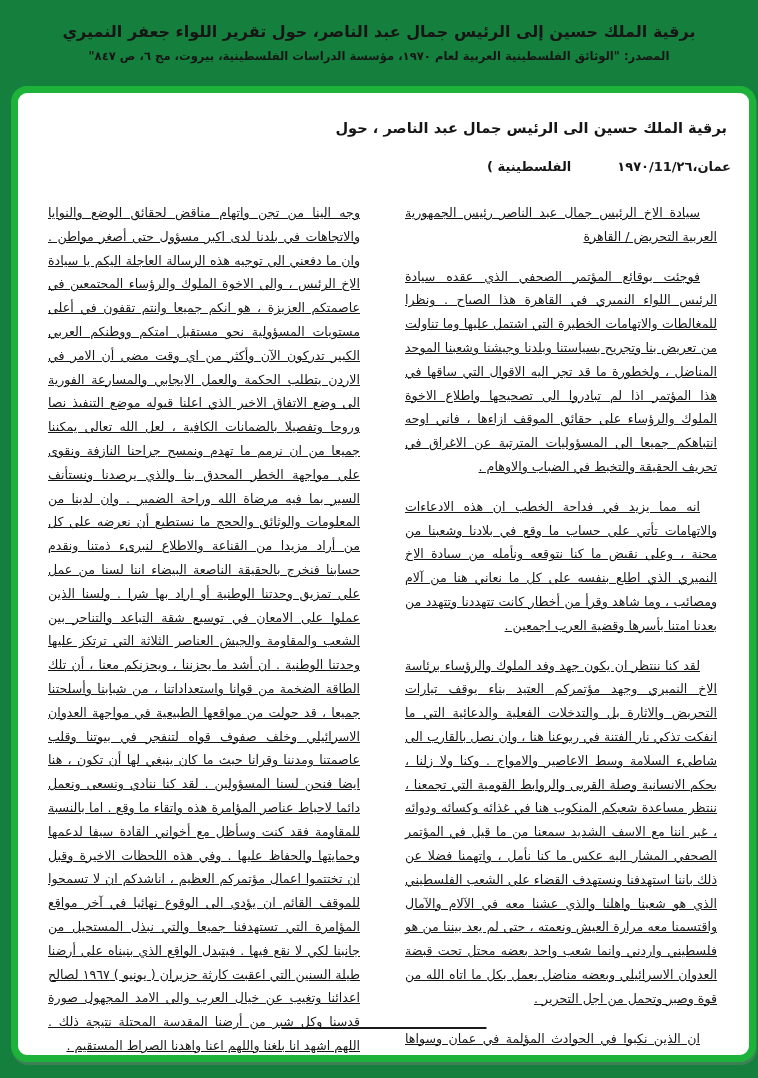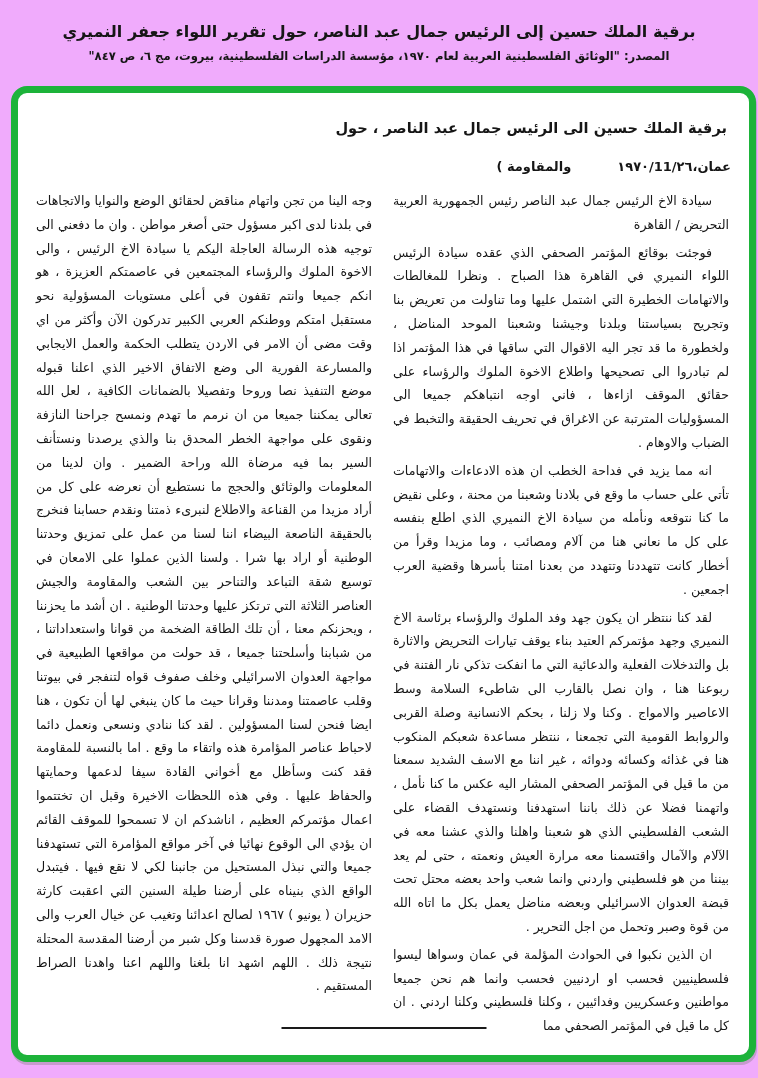--- a/index.html
+++ b/index.html
@@ -1,18 +1,18 @@
 <!DOCTYPE html>
 <html lang="ar"><head>
 <meta charset="utf-8">
 <style>
   html,body { margin:0; padding:0; background:#ffffff; }
   .page {
     position:relative; width:758px; height:1078px; overflow:hidden;
-    background:#f0abfc; color:#161616;
+    background:#15803d; color:#161616;
     font-family:"DejaVu Sans", sans-serif;
   }
   
   .hdr { position:absolute; top:22px; left:0; right:0; text-align:center; direction:rtl; }
   .hdr-title { font-size:16px; font-weight:bold; letter-spacing:0; }
   .hdr-src   { font-size:11.6px; font-weight:bold; margin-top:8px; }
 
   
   .frame {
     position:absolute; left:11px; top:86px; width:745px; height:976px;
@@ -33,21 +33,21 @@
   }
   .archive { text-align:center; }
   .archive span { display:block; }
 
   .cols {
     direction:rtl; display:flex; gap:13px; margin-top:8px;
     text-align:justify; text-justify:inter-word;
     font-size:12.6px; line-height:23.8px;
   }
   .col { flex:1 1 0; min-width:0; }
-  .col p { margin:4px; text-indent:17px; }
+  .col p { margin:16px; text-indent:17px;text-decoration:underline; }
   .col-left p { text-indent:0; }
 
   .end-rule {
     position:absolute; left:50%; bottom:26px; transform:translateX(-50%);
     width:205px; border-top:2px solid #1a1a1a;
   }
 </style>
 </head>
 <body>
 
@@ -60,29 +60,29 @@
 
   <div class="frame">
 
     <div class="doc-title">
       <div>برقية الملك حسين الى الرئيس جمال عبد الناصر ، حول</div>
     </div>
 
     <div class="date-row">
       <span>عمان،١٩٧٠/11/٢٦</span>
       <span class="archive">
-        <span>والمقاومة )</span>
+        <span>الفلسطينية )</span>
       </span>
     </div>
 
     <div class="cols">
       <div class="col col-right">
         <p>سيادة الاخ الرئيس جمال عبد الناصر رئيس الجمهورية العربية التحريض / القاهرة</p>
         <p>فوجئت بوقائع المؤتمر الصحفي الذي عقده سيادة الرئيس اللواء النميري في القاهرة هذا الصباح . ونظرا للمغالطات والاتهامات الخطيرة التي اشتمل عليها وما تناولت من تعريض بنا وتجريح بسياستنا وبلدنا وجيشنا وشعبنا الموحد المناضل ، ولخطورة ما قد تجر اليه الاقوال التي ساقها في هذا المؤتمر اذا لم تبادروا الى تصحيحها واطلاع الاخوة الملوك والرؤساء على حقائق الموقف ازاءها ، فاني اوجه انتباهكم جميعا الى المسؤوليات المترتبة عن الاغراق في تحريف الحقيقة والتخبط في الضباب والاوهام .</p>
-        <p>انه مما يزيد في فداحة الخطب ان هذه الادعاءات والاتهامات تأتي على حساب ما وقع في بلادنا وشعبنا من محنة ، وعلى نقيض ما كنا نتوقعه ونأمله من سيادة الاخ النميري الذي اطلع بنفسه على كل ما نعاني هنا من آلام ومصائب ، وما مزيدا وقرأ من أخطار كانت تتهددنا وتتهدد من بعدنا امتنا بأسرها وقضية العرب اجمعين .</p>
+        <p>انه مما يزيد في فداحة الخطب ان هذه الادعاءات والاتهامات تأتي على حساب ما وقع في بلادنا وشعبنا من محنة ، وعلى نقيض ما كنا نتوقعه ونأمله من سيادة الاخ النميري الذي اطلع بنفسه على كل ما نعاني هنا من آلام ومصائب ، وما شاهد وقرأ من أخطار كانت تتهددنا وتتهدد من بعدنا امتنا بأسرها وقضية العرب اجمعين .</p>
         <p>لقد كنا ننتظر ان يكون جهد وفد الملوك والرؤساء برئاسة الاخ النميري وجهد مؤتمركم العتيد بناء يوقف تيارات التحريض والاثارة بل والتدخلات الفعلية والدعائية التي ما انفكت تذكي نار الفتنة في ربوعنا هنا ، وان نصل بالقارب الى شاطىء السلامة وسط الاعاصير والامواج . وكنا ولا زلنا ، بحكم الانسانية وصلة القربى والروابط القومية التي تجمعنا ، ننتظر مساعدة شعبكم المنكوب هنا في غذائه وكسائه ودوائه ، غير اننا مع الاسف الشديد سمعنا من ما قيل في المؤتمر الصحفي المشار اليه عكس ما كنا نأمل ، واتهمنا فضلا عن ذلك باننا استهدفنا ونستهدف القضاء على الشعب الفلسطيني الذي هو شعبنا واهلنا والذي عشنا معه في الآلام والآمال واقتسمنا معه مرارة العيش ونعمته ، حتى لم يعد بيننا من هو فلسطيني واردني وانما شعب واحد بعضه محتل تحت قبضة العدوان الاسرائيلي وبعضه مناضل يعمل بكل ما اتاه الله من قوة وصبر وتحمل من اجل التحرير .</p>
         <p>ان الذين نكبوا في الحوادث المؤلمة في عمان وسواها ليسوا فلسطينيين فحسب او اردنيين فحسب وانما هم نحن جميعا مواطنين وعسكريين وفدائيين ، وكلنا فلسطيني وكلنا اردني . ان كل ما قيل في المؤتمر الصحفي مما</p>
       </div>
       <div class="col col-left">
         <p>وجه الينا من تجن واتهام مناقض لحقائق الوضع والنوايا والاتجاهات في بلدنا لدى اكبر مسؤول حتى أصغر مواطن . وان ما دفعني الى توجيه هذه الرسالة العاجلة اليكم يا سيادة الاخ الرئيس ، والى الاخوة الملوك والرؤساء المجتمعين في عاصمتكم العزيزة ، هو انكم جميعا وانتم تقفون في أعلى مستويات المسؤولية نحو مستقبل امتكم ووطنكم العربي الكبير تدركون الآن وأكثر من اي وقت مضى أن الامر في الاردن يتطلب الحكمة والعمل الايجابي والمسارعة الفورية الى وضع الاتفاق الاخير الذي اعلنا قبوله موضع التنفيذ نصا وروحا وتفصيلا بالضمانات الكافية ، لعل الله تعالى يمكننا جميعا من ان نرمم ما تهدم ونمسح جراحنا النازفة ونقوى على مواجهة الخطر المحدق بنا والذي يرصدنا ونستأنف السير بما فيه مرضاة الله وراحة الضمير . وان لدينا من المعلومات والوثائق والحجج ما نستطيع أن نعرضه على كل من أراد مزيدا من القناعة والاطلاع لنبرىء ذمتنا ونقدم حسابنا فنخرج بالحقيقة الناصعة البيضاء اننا لسنا من عمل على تمزيق وحدتنا الوطنية أو اراد بها شرا . ولسنا الذين عملوا على الامعان في توسيع شقة التباعد والتناحر بين الشعب والمقاومة والجيش العناصر الثلاثة التي ترتكز عليها وحدتنا الوطنية . ان أشد ما يحزننا ، ويحزنكم معنا ، أن تلك الطاقة الضخمة من قوانا واستعداداتنا ، من شبابنا وأسلحتنا جميعا ، قد حولت من مواقعها الطبيعية في مواجهة العدوان الاسرائيلي وخلف صفوف قواه لتنفجر في بيوتنا وقلب عاصمتنا ومدننا وقرانا حيث ما كان ينبغي لها أن تكون ، هنا ايضا فنحن لسنا المسؤولين . لقد كنا ننادي ونسعى ونعمل دائما لاحباط عناصر المؤامرة هذه واتقاء ما وقع . اما بالنسبة للمقاومة فقد كنت وسأظل مع أخواني القادة سيفا لدعمها وحمايتها والحفاظ عليها . وفي هذه اللحظات الاخيرة وقبل ان تختتموا اعمال مؤتمركم العظيم ، اناشدكم ان لا تسمحوا للموقف القائم ان يؤدي الى الوقوع نهائيا في آخر مواقع المؤامرة التي تستهدفنا جميعا والتي نبذل المستحيل من جانبنا لكي لا نقع فيها . فيتبدل الواقع الذي بنيناه على أرضنا طيلة السنين التي اعقبت كارثة حزيران ( يونيو ) ١٩٦٧ لصالح اعدائنا وتغيب عن خيال العرب والى الامد المجهول صورة قدسنا وكل شبر من أرضنا المقدسة المحتلة نتيجة ذلك . اللهم اشهد انا بلغنا واللهم اعنا واهدنا الصراط المستقيم .</p>
       </div>
     </div>
 
     <div class="end-rule"></div>
   </div>

